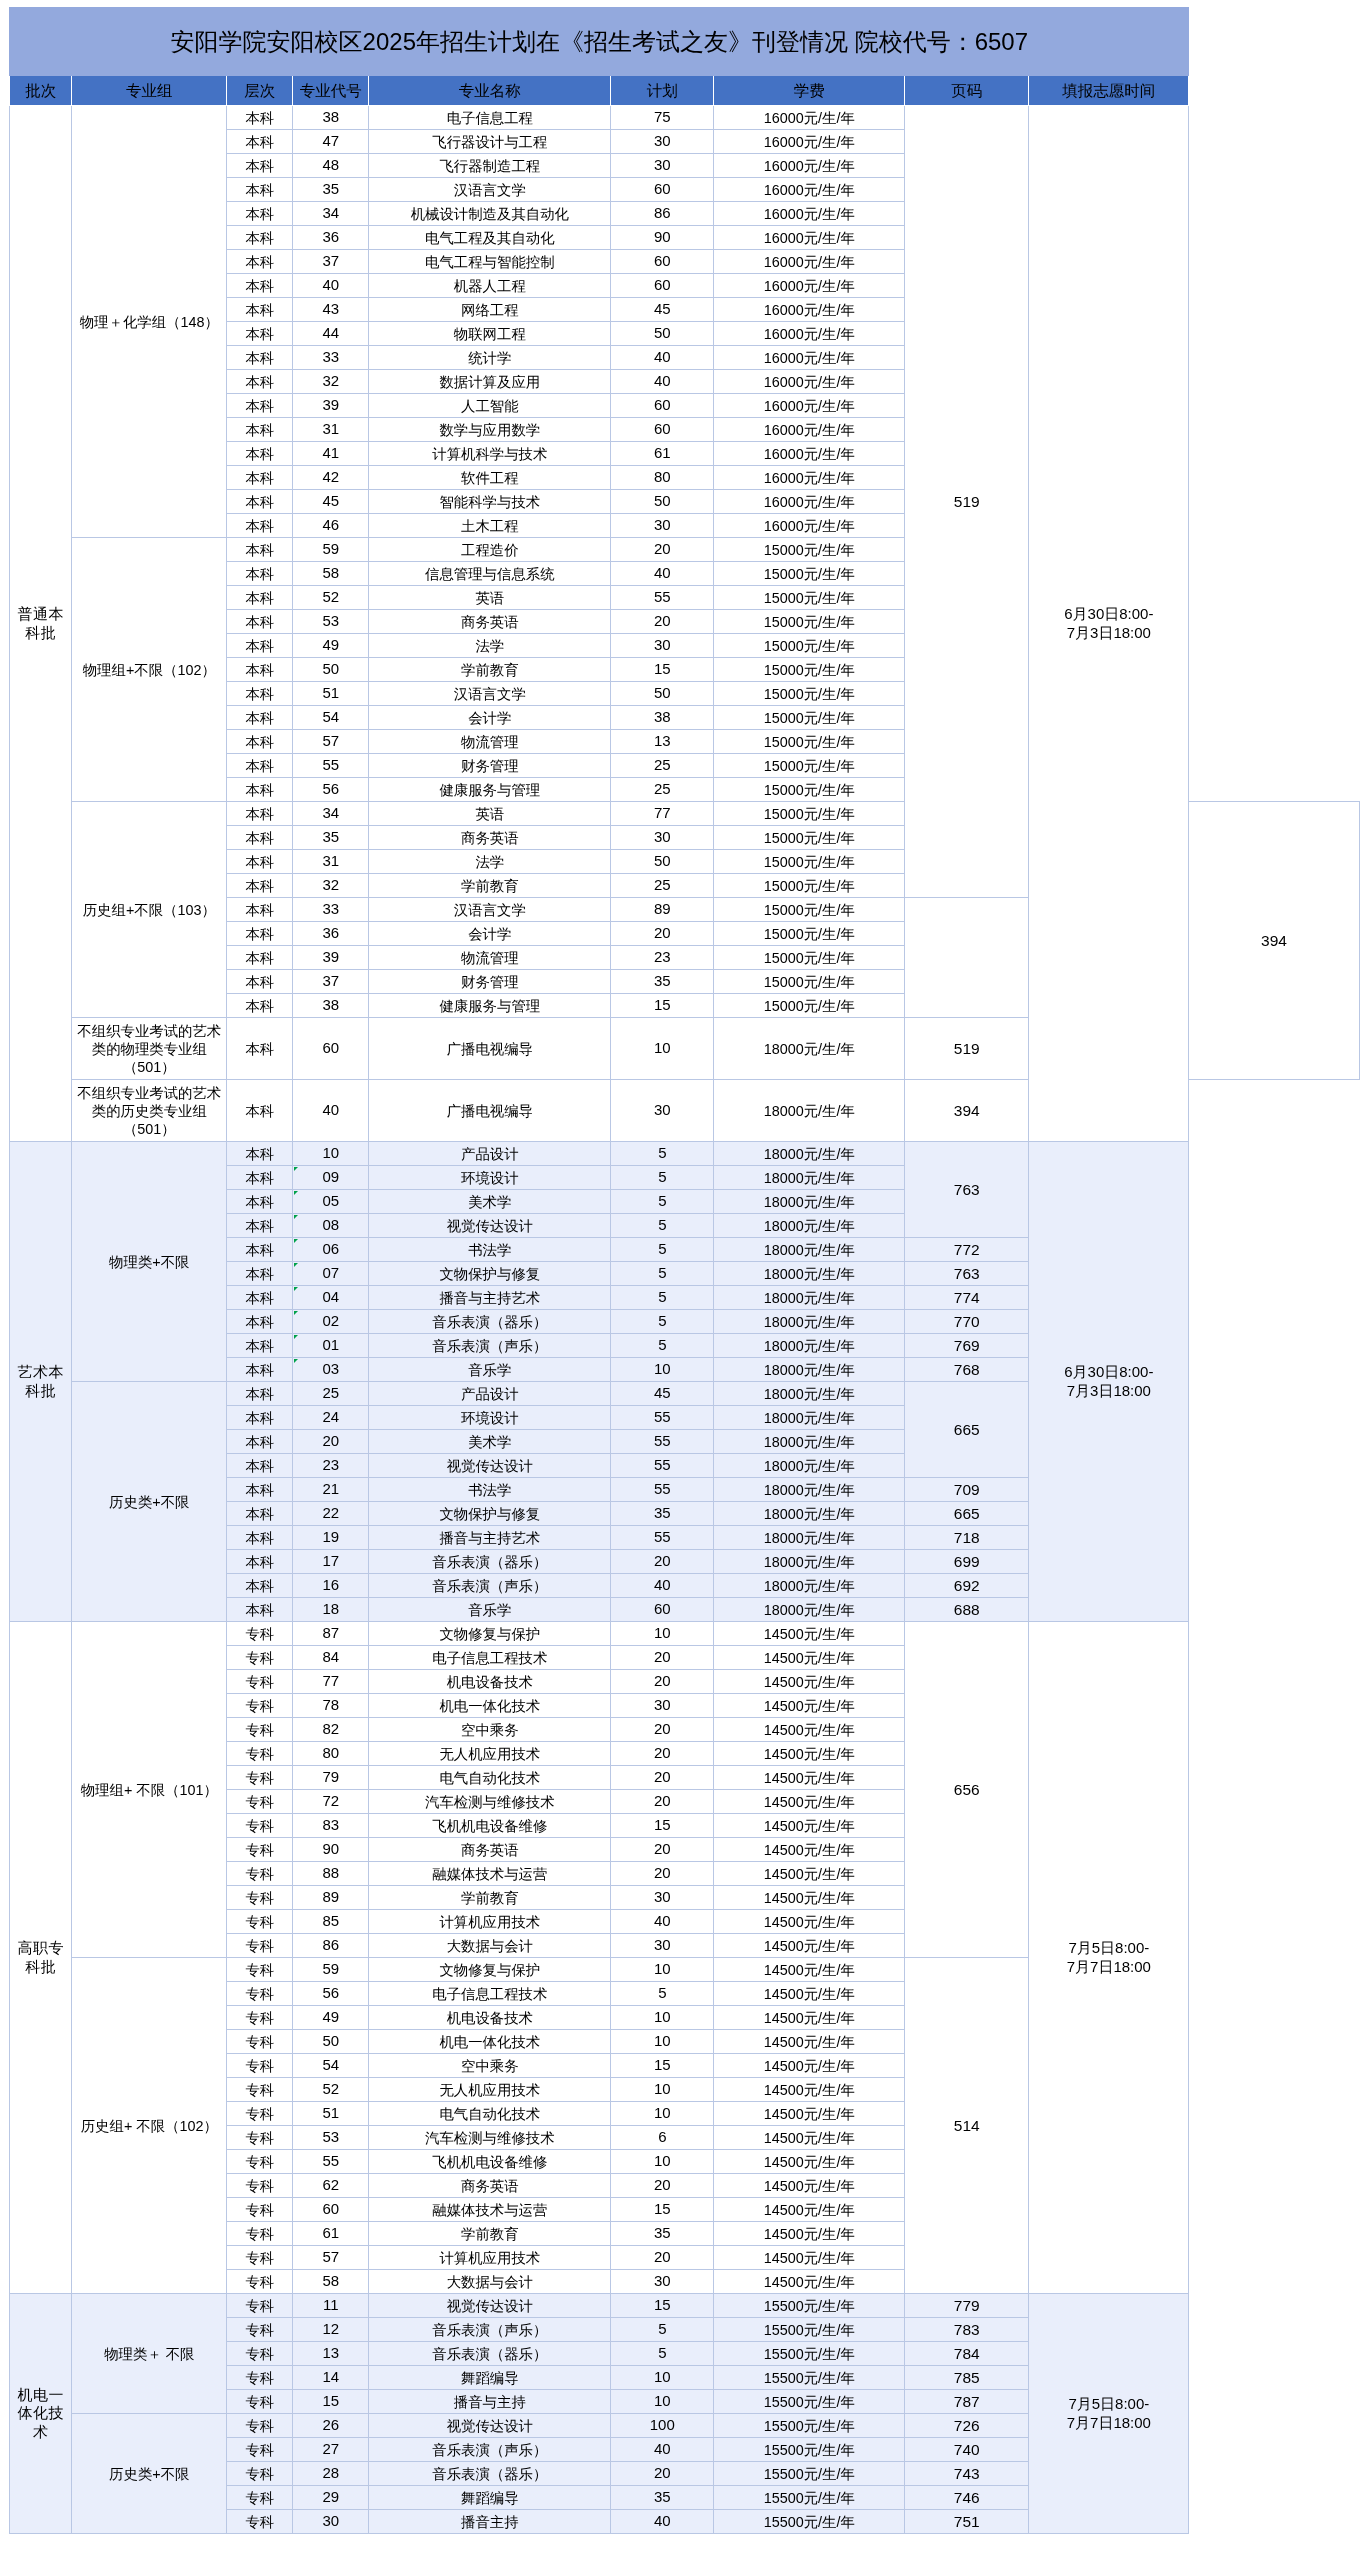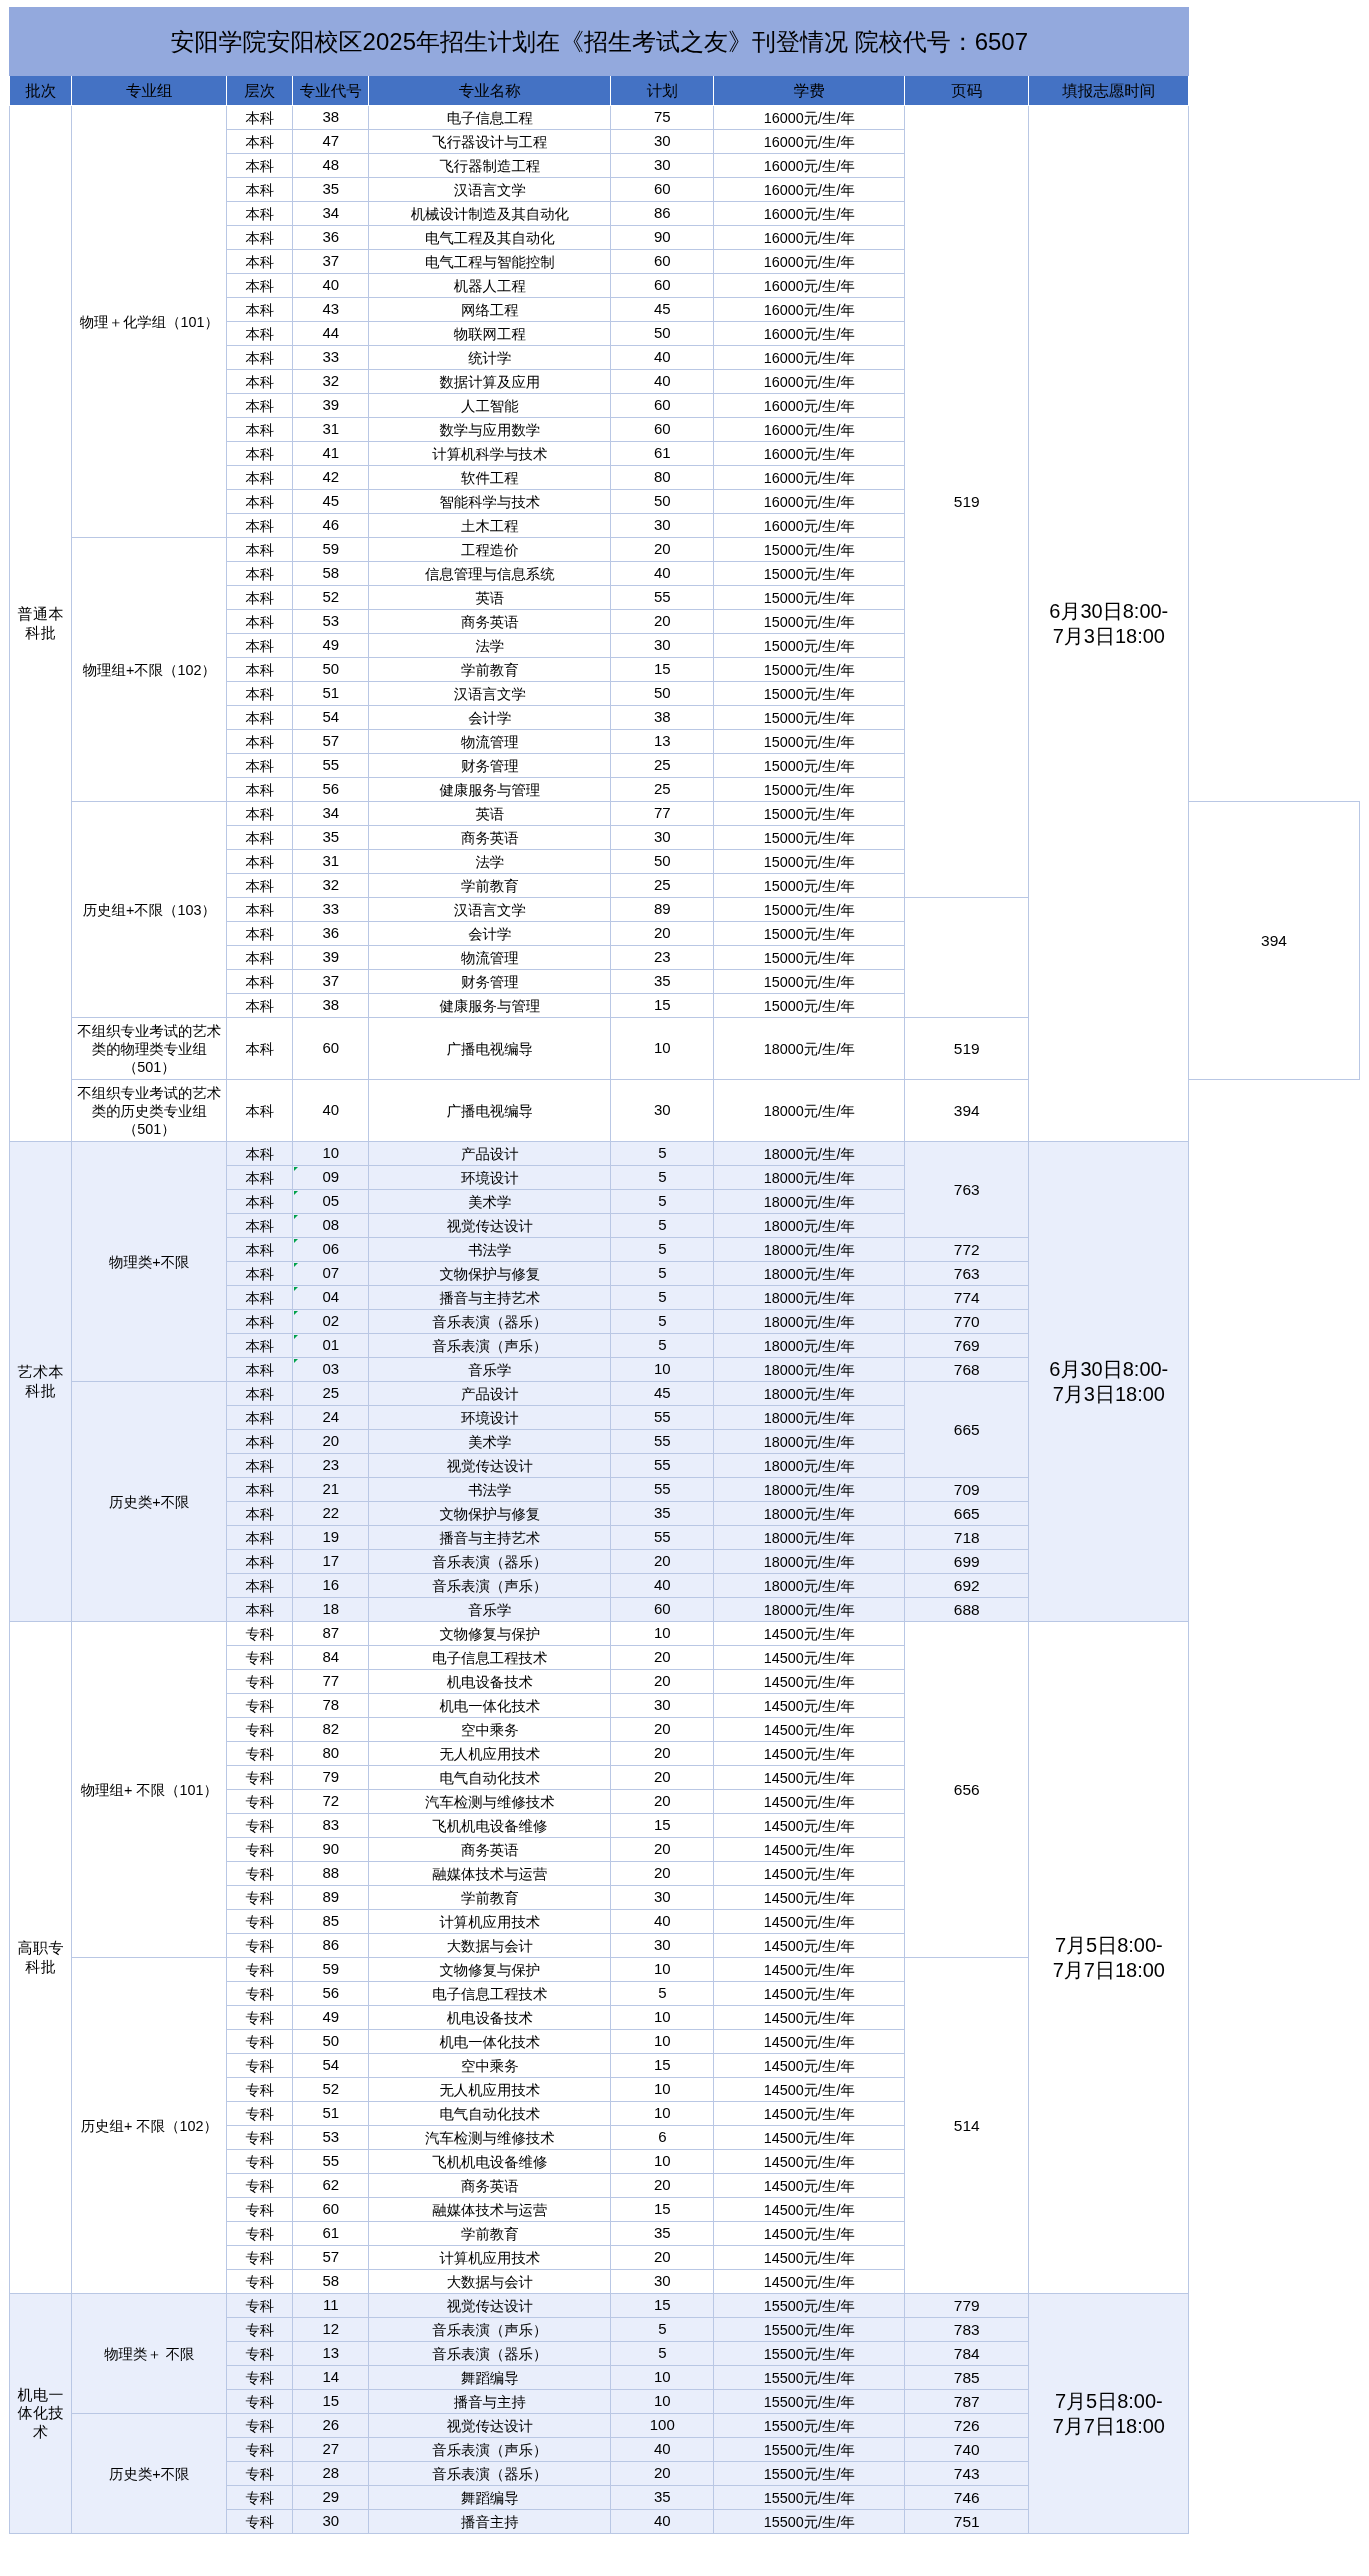--- a/index.html
+++ b/index.html
@@ -67,21 +67,21 @@
   tr.band-zk    td { background: #ffffff; }
   tr.band-artzk td { background: #e9eefb; }
 
   td.batch-cell {
     font-size: 15px;
     font-weight: normal;
     letter-spacing: 0.5px;
   }
   td.group-cell { font-size: 14.4px; }
   td.page-cell  { font-size: 15.5px; margin-top: 35px; }
-  td.time-cell  { font-size: 20px; line-height: 1.5; white-space: pre-line; }
+  td.time-cell  { font-size: 15px; line-height: 1.5; white-space: pre-line; }
   td.name-cell  { font-size: 14.4px; }
   td.fee-cell   { font-size: 14.4px; }
   td.num-cell   { font-size: 15px; }
   td.level-cell { font-size: 14.4px; }
   .green-mark {
     position: relative;
   }
   .green-mark::before {
     content: "";
     position: absolute;
@@ -118,21 +118,21 @@
           <th>专业名称</th>
           <th>计划</th>
           <th>学费</th>
           <th>页码</th>
           <th>填报志愿时间</th>
         </tr>
     </thead>
     <tbody id="table-body">
         <tr class="band-white" style="height: 24px;">
           <td class="batch-cell" rowspan="40">普通本科批</td>
-          <td class="group-cell" rowspan="18">物理＋化学组（101）</td>
+          <td class="group-cell" rowspan="18">物理＋化学组（148）</td>
           <td class="level-cell">本科</td>
           <td class="num-cell">38</td>
           <td class="name-cell">电子信息工程</td>
           <td class="num-cell">75</td>
           <td class="fee-cell">16000元/生/年</td>
           <td class="page-cell" rowspan="33">519</td>
           <td class="time-cell" rowspan="40">6月30日8:00-
 7月3日18:00</td>
         </tr>
         <tr class="band-white" style="height: 24px;">

